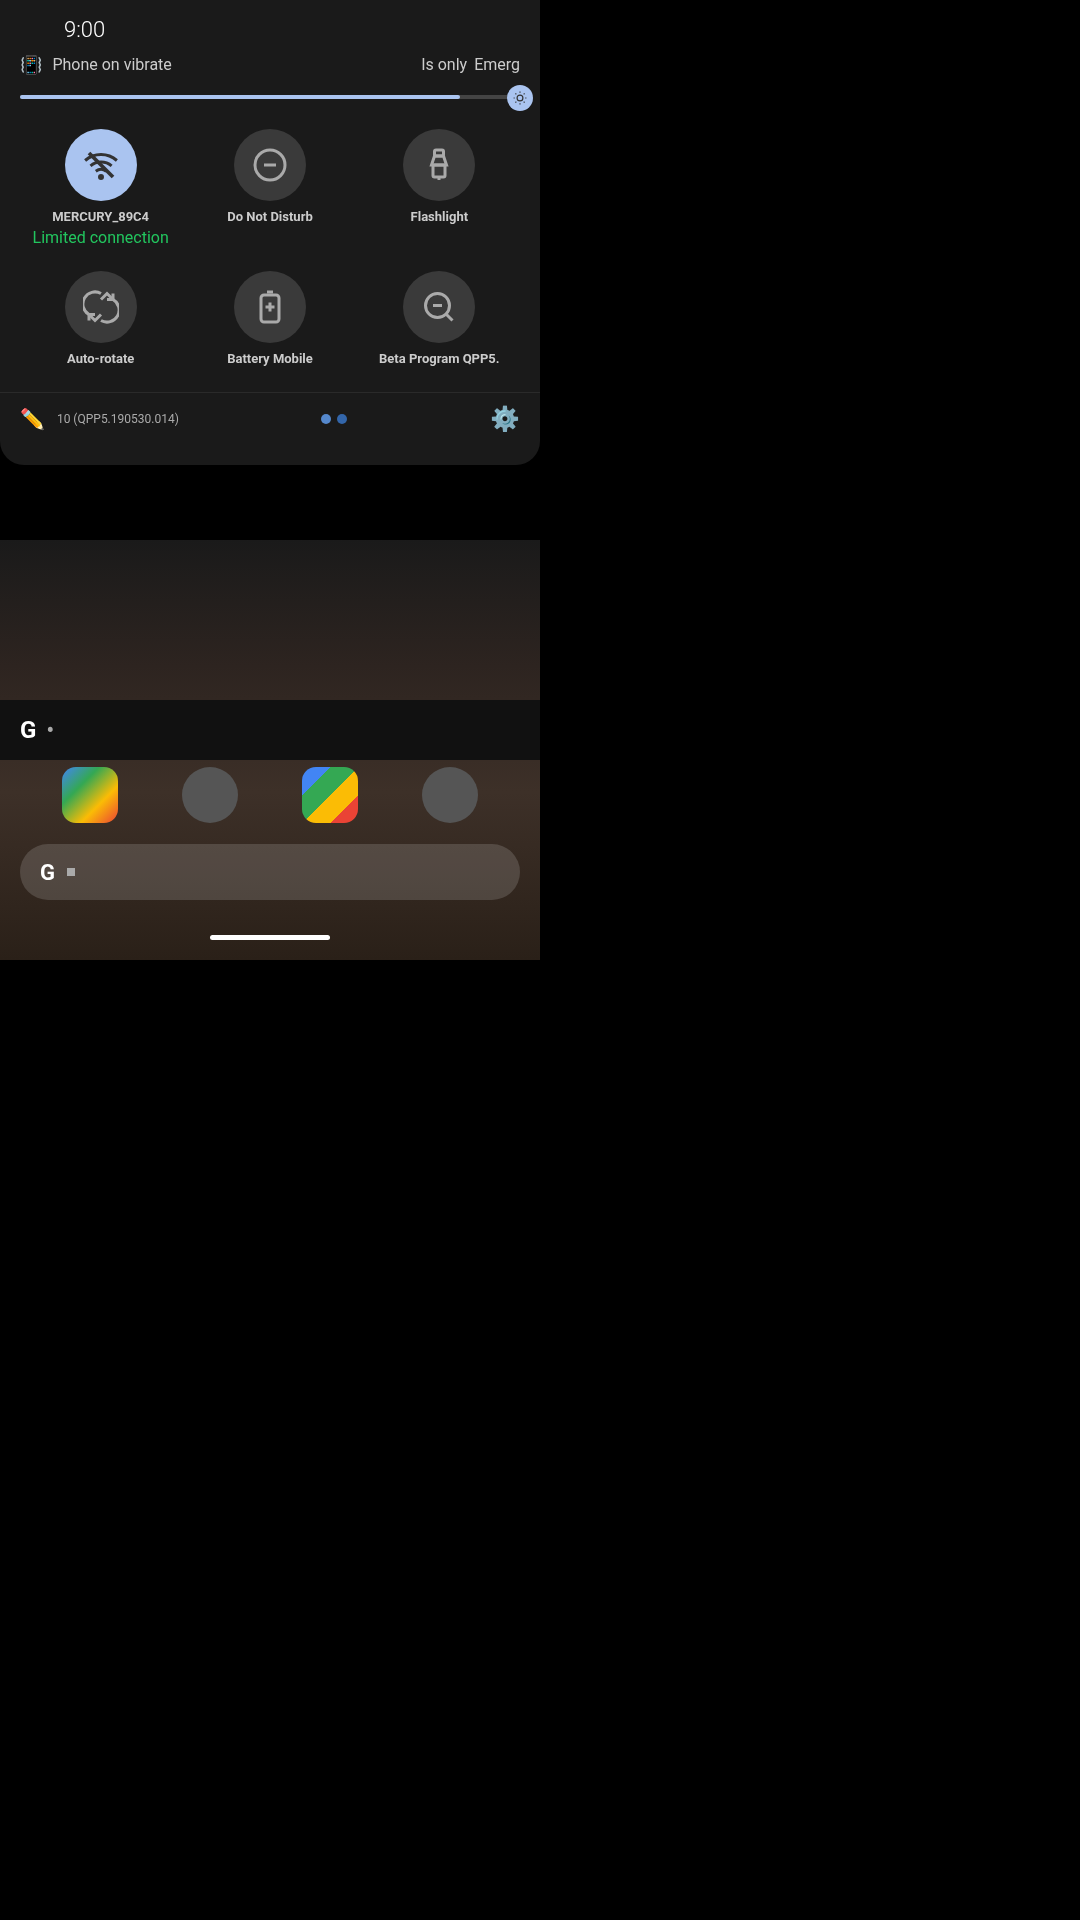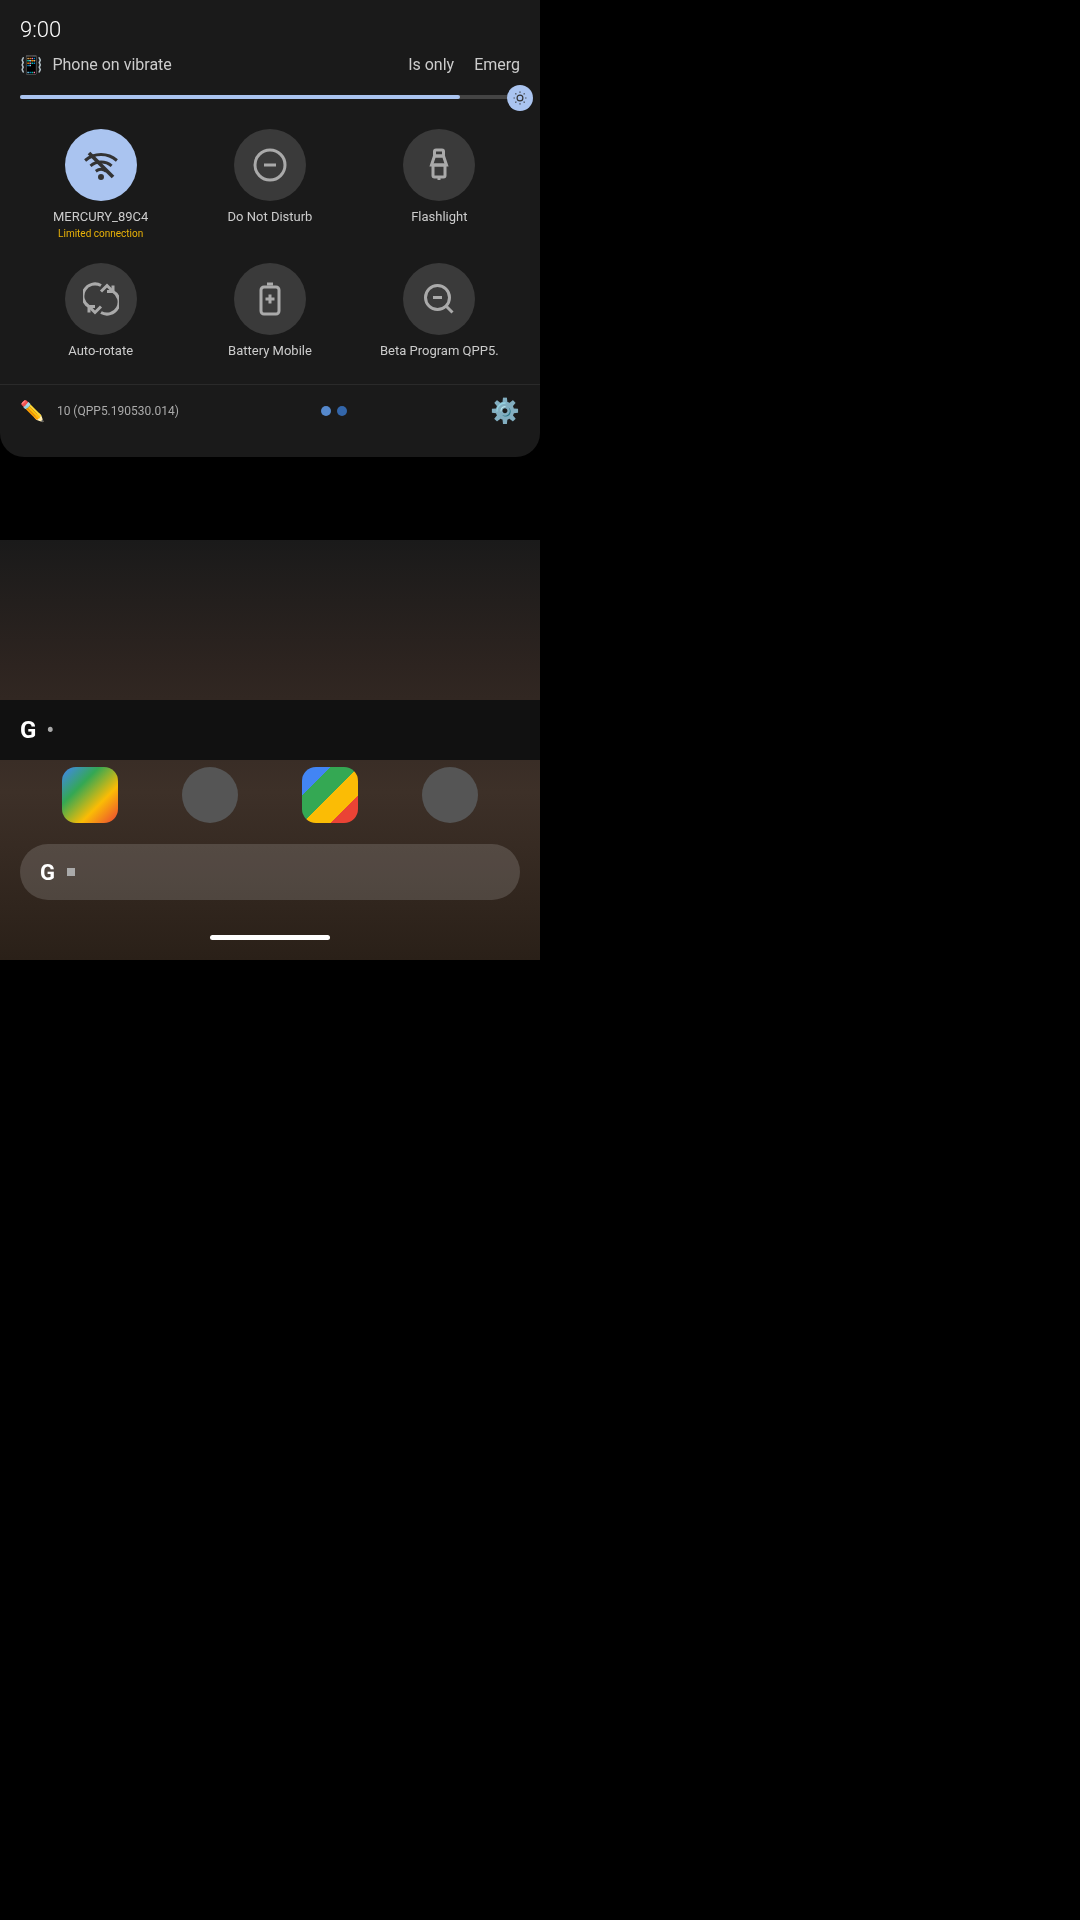--- a/index.html
+++ b/index.html
@@ -44,41 +44,42 @@
       align-items: center;
       justify-content: space-between;
       padding: 16px 20px 8px 20px;
       height: 50px;
     }
 
     .status-time {
       font-size: 22px;
       font-weight: 300;
       color: #fff;
+      margin-left: 44px;
     }
 
     
     .notif-bar {
       display: flex;
       align-items: center;
       justify-content: space-between;
       padding: 4px 20px 8px 20px;
     }
 
     .notif-left {
       display: flex;
       align-items: center;
       gap: 10px;
       font-size: 16px;
       color: #ccc;
     }
 
     .notif-right {
       display: flex;
-      gap: 20px;
+      gap: 7px;
       font-size: 16px;
       color: #ccc;
     }
 
     
     .brightness-row {
       padding: 12px 20px;
       display: flex;
       align-items: center;
       gap: 12px;
@@ -151,25 +152,26 @@
 
     .tile-circle.inactive {
       background: #3a3a3a;
     }
 
     .tile-label {
       font-size: 13px;
       color: #ccc;
       text-align: right;
       line-height: 1.3;
+      font-weight: bold;
     }
 
     .tile-sublabel {
-      font-size: 10px;
-      color: #eab308;
+      font-size: 16px;
+      color: #22c55e;
       text-align: center;
       margin-top: -6px;
     }
 
     
     .footer-bar {
       display: flex;
       align-items: center;
       justify-content: space-between;
       padding: 12px 20px;

